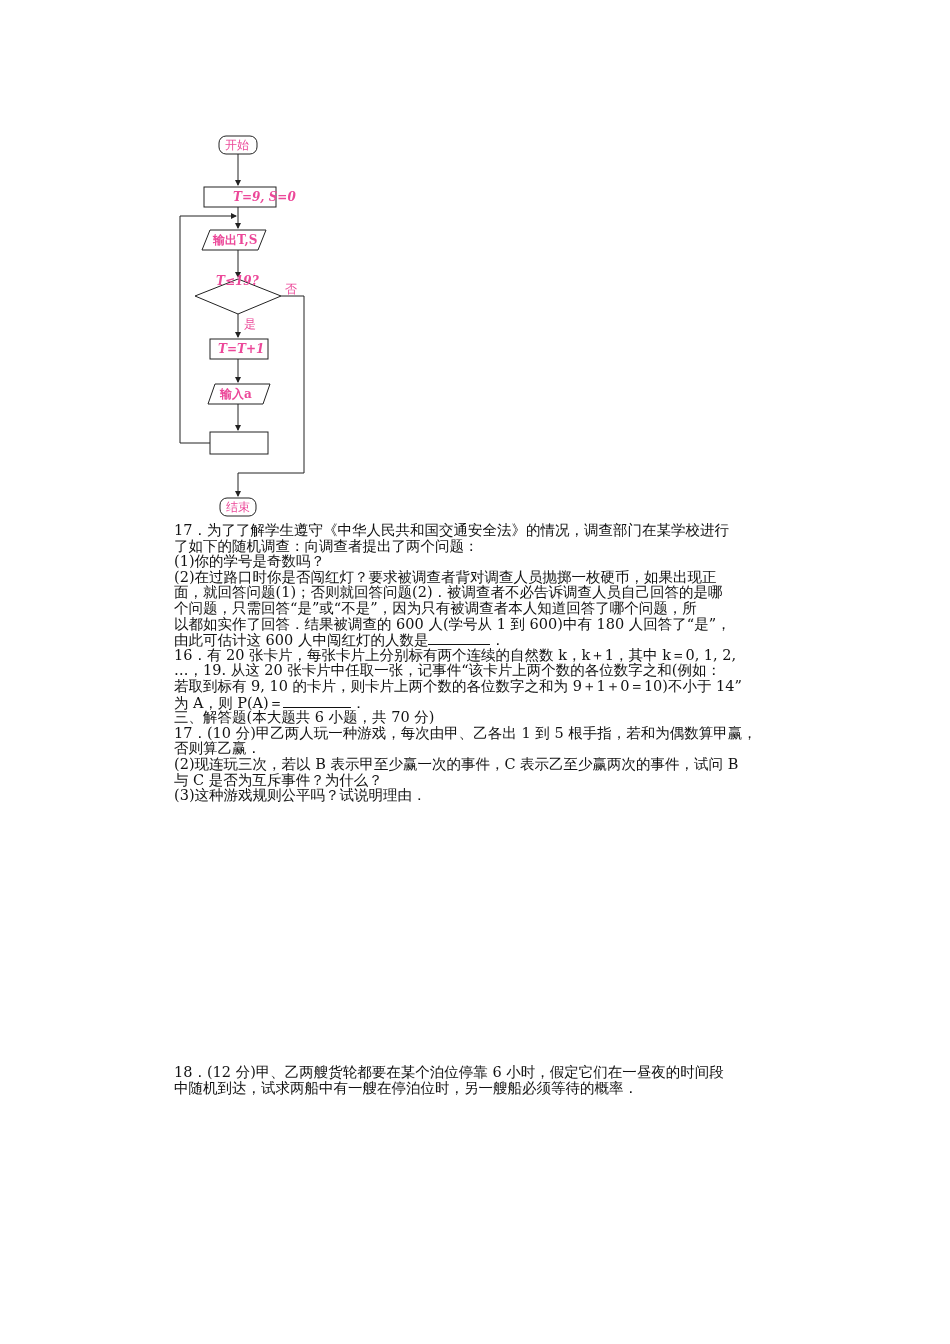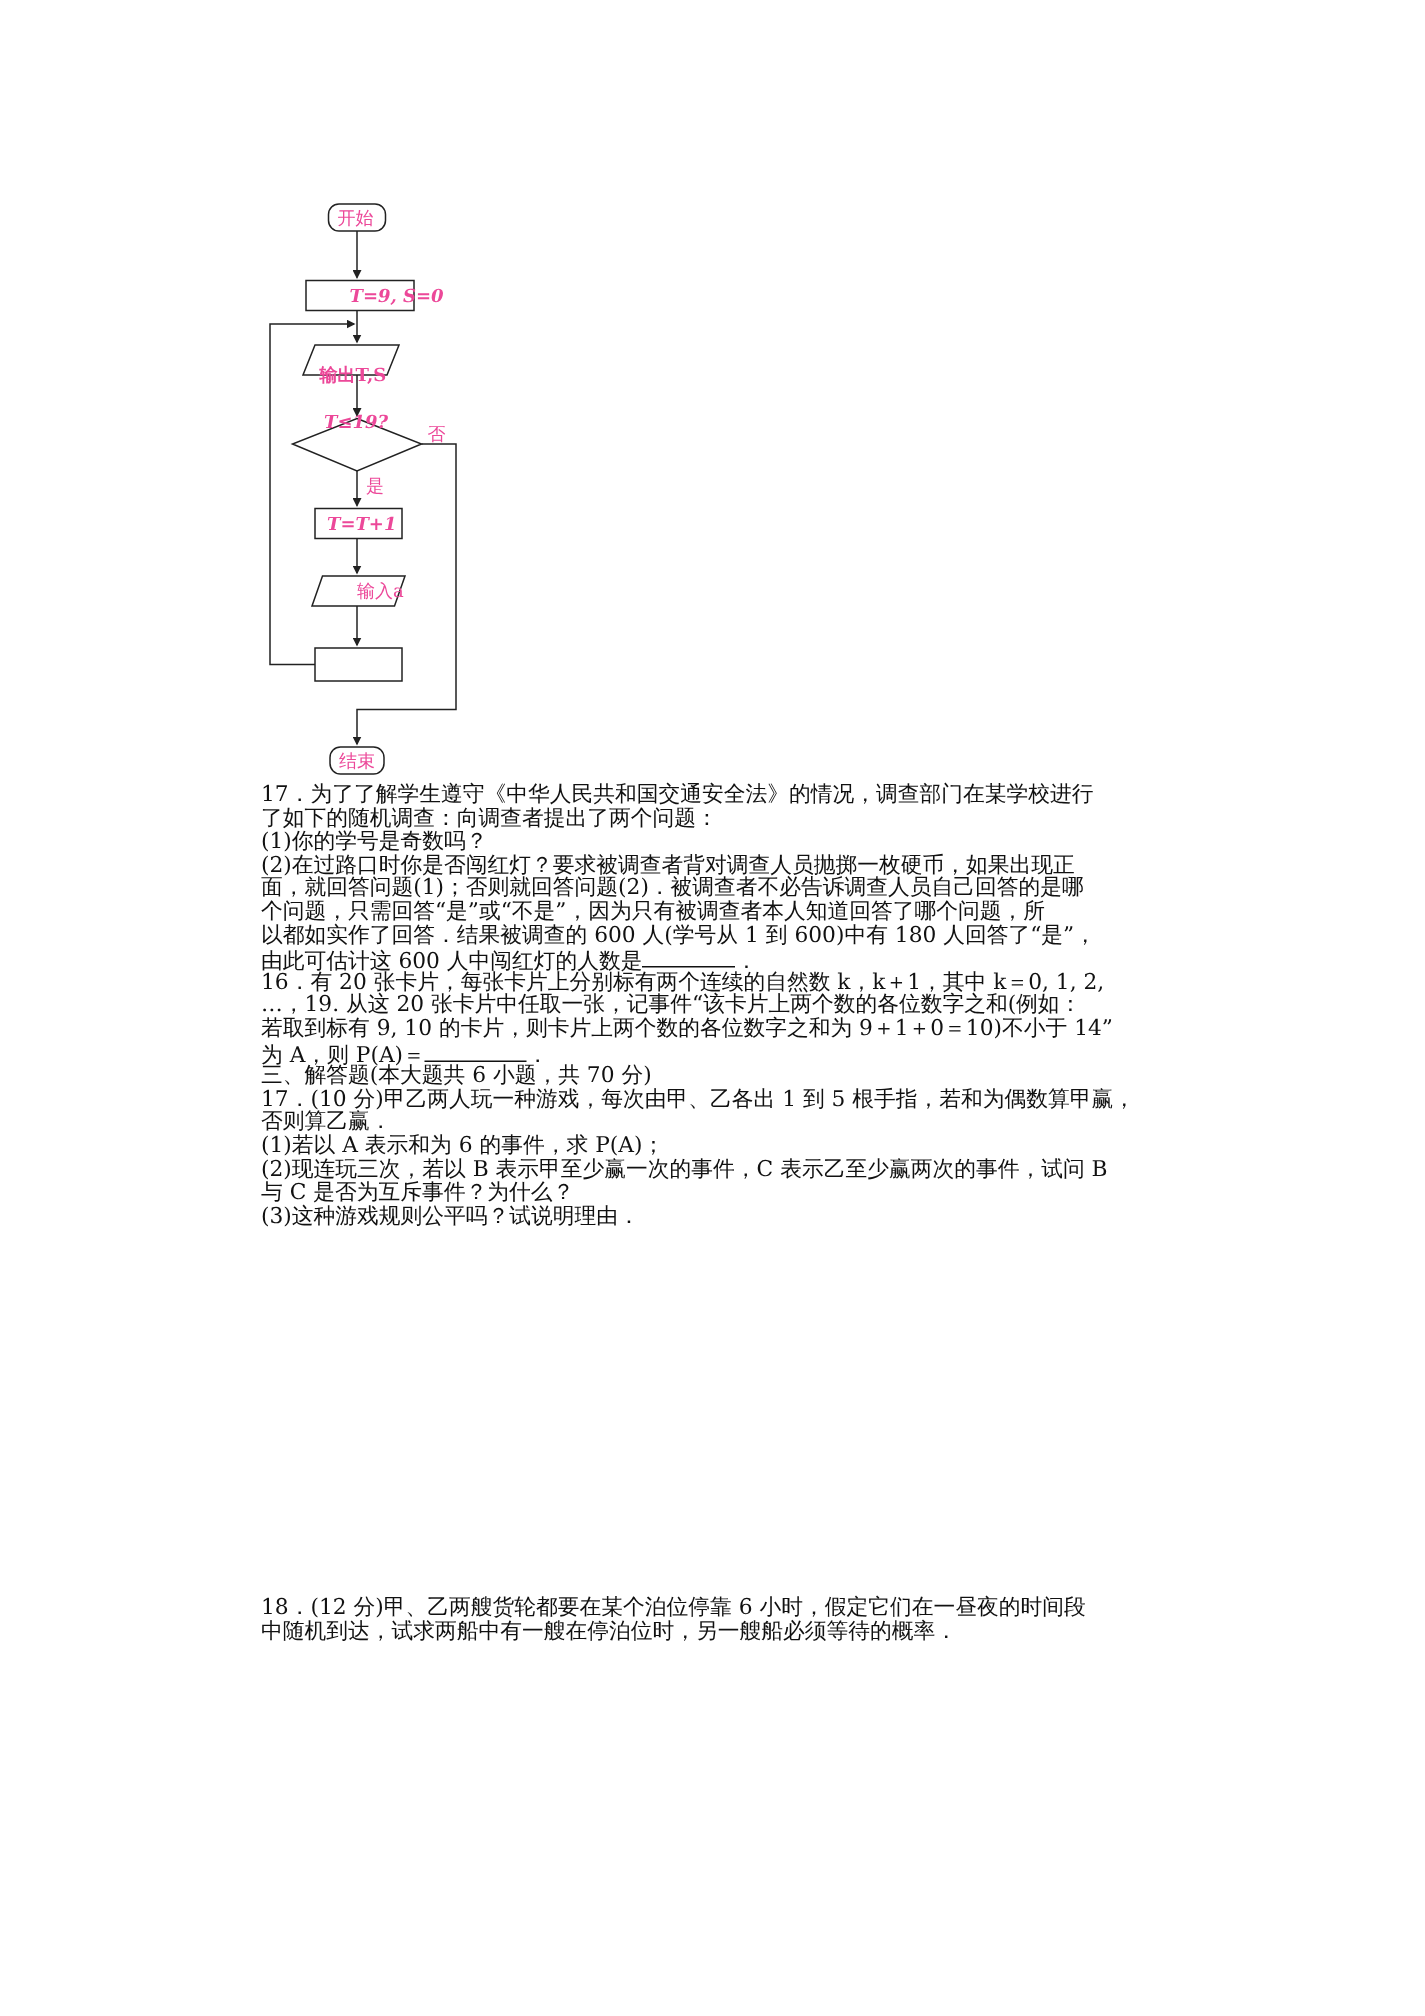--- a/index.html
+++ b/index.html
@@ -51,26 +51,26 @@
       <polygon points="45,254 100,254 93,274 38,274"></polygon>
       <line x1="68" y1="274" x2="68" y2="300" marker-end="url(#arr)"></line>
 
       <rect x="40" y="302" width="58" height="22"></rect>
 
       <rect x="50" y="368" width="36" height="18" rx="7" ry="7"></rect>
     </g>
   </svg>
   <span class="fc-label" style="left:55px;top:8px;">开始</span>
   <span class="fc-label" style="left:41px;top:60px;font-weight:bold;font-style:italic;margin-left:22px;">T=9, S=0</span>
-  <span class="fc-label" style="left:43px;top:113px;font-weight:bold;">输出T,S</span>
+  <span class="fc-label" style="left:43px;top:103px;font-weight:bold;">输出T,S</span>
   <span class="fc-label" style="left:46px;top:144px;font-style:italic;font-weight:bold;">T≤19?</span>
   <span class="fc-label" style="left:115px;top:152px;">否</span>
   <span class="fc-label" style="left:74px;top:187px;">是</span>
   <span class="fc-label" style="left:48px;top:212px;font-style:italic;font-weight:bold;">T=T+1</span>
-  <span class="fc-label" style="left:68px;top:257px;font-weight:normal;">输入a</span>
+  <span class="fc-label" style="left:50px;top:257px;font-weight:bold;">输入a</span>
   <span class="fc-label" style="left:56px;top:370px;">结束</span>
 </div>
 
 <div class="text-block">
   <div>
     <div class="line">17．为了了解学生遵守《中华人民共和国交通安全法》的情况，调查部门在某学校进行</div>
     <div class="line">了如下的随机调查：向调查者提出了两个问题：</div>
     <div class="line">(1)你的学号是奇数吗？</div>
     <div class="line">(2)在过路口时你是否闯红灯？要求被调查者背对调查人员抛掷一枚硬币，如果出现正</div>
     <div class="line">面，就回答问题(1)；否则就回答问题(2)．被调查者不必告诉调查人员自己回答的是哪</div>
@@ -85,21 +85,20 @@
     <div class="line">…，19. 从这 20 张卡片中任取一张，记事件“该卡片上两个数的各位数字之和(例如：</div>
     <div class="line">若取到标有 9, 10 的卡片，则卡片上两个数的各位数字之和为 9＋1＋0＝10)不小于 14”</div>
     <div class="line">
       <span>为 A，则 P(A)＝</span><span class="blank short"></span><span>．</span>
     </div>
   </div>
   <div class="line">三、解答题(本大题共 6 小题，共 70 分)</div>
   <div>
     <div class="line">17．(10 分)甲乙两人玩一种游戏，每次由甲、乙各出 1 到 5 根手指，若和为偶数算甲赢，</div>
     <div class="line">否则算乙赢．</div>
-    <div class="line">(1)若以 A 表示和为 6 的事件，求 P(A)；</div>
     <div class="line">(2)现连玩三次，若以 B 表示甲至少赢一次的事件，C 表示乙至少赢两次的事件，试问 B</div>
     <div class="line">与 C 是否为互斥事件？为什么？</div>
     <div class="line">(3)这种游戏规则公平吗？试说明理由．</div>
   </div>
 </div>
 
 <div class="q18">
   <div class="line">18．(12 分)甲、乙两艘货轮都要在某个泊位停靠 6 小时，假定它们在一昼夜的时间段</div>
   <div class="line">中随机到达，试求两船中有一艘在停泊位时，另一艘船必须等待的概率．</div>
 </div>

